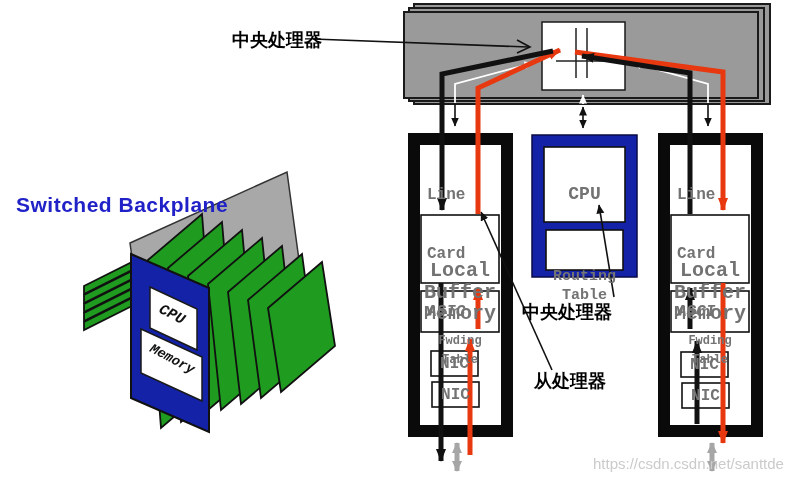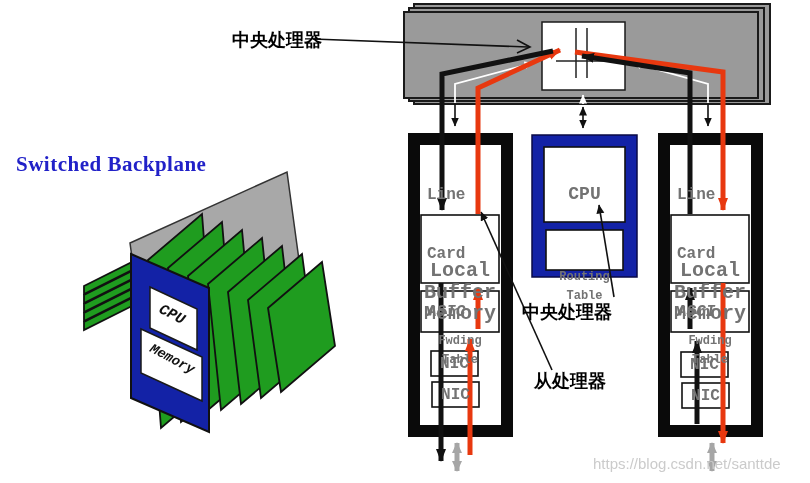--- a/index.html
+++ b/index.html
@@ -4,28 +4,28 @@
 <style>
   html,body{margin:0;padding:0;background:#fff;}
   .stage{position:relative;width:810px;height:483px;background:#fff;overflow:hidden;
          font-family:"Liberation Sans","DejaVu Sans",sans-serif;}
   svg{position:absolute;left:0;top:0;}
   .lbl{position:absolute;color:#737373;white-space:pre;}
   .mono{font-family:"Liberation Mono","DejaVu Sans Mono",monospace;font-weight:bold;}
   .cn{font-weight:bold;font-size:18px;color:#000;}
   .ctr{text-align:center;}
   .it{font-style:italic;}
-  .bp-title{font-family:Liberation Serif, serif;font-weight:bold;
-            font-size:21px;letter-spacing:.5px;color:var(--c-blue-text,#2121c8);}
+  .bp-title{font-family:Liberation Sans, sans-serif;font-weight:bold;
+            font-size:21px;letter-spacing:.5px;color:var(--c-blue-text,#2121c8);margin-top:41px;}
   .card-title{font-size:16px;line-height:19.5px;}
   .buf-txt{font-size:20px;line-height:21.5px;}
   .fwd-txt{font-size:12px;line-height:19px;}
   .nic-txt{font-size:16px;line-height:24px;}
   .cpu-txt{font-size:18px;}
-  .rt-txt{font-size:12px;line-height:18.5px;}
+  .rt-txt{font-size:15px;line-height:18.5px;}
   .wm{font-size:15px;color:var(--c-watermark,#cbcbcb);}
   
   .f-gray{fill:var(--c-fabric,#9a9a9a);stroke:#1a1a1a;stroke-width:2;}
   .wbox{fill:#fff;stroke:#1a1a1a;stroke-width:1.5;}
   .cross{stroke:#222;stroke-width:1.5;}
   .card-outer{fill:var(--c-card-border,#0a0a0a);}
   .card-inner{fill:#fff;}
   .ibox{fill:#fff;stroke:#111;stroke-width:1.6;}
   .bluebox{fill:var(--c-blue,#1322a6);}
   .green{fill:var(--c-green,#1f9c1f);stroke:#111;stroke-width:1.8;}
@@ -200,15 +200,15 @@
   <div>Local</div><div>Buffer</div><div>Memory</div>
 </div>
 
 <div class="lbl mono fwd-txt ctr" style="left:671px;top:294px;width:78px;">
   <div>Fwding</div><div>Table</div>
 </div>
 
 <div class="lbl mono nic-txt ctr" style="left:681px;top:353px;width:47px;">NIC</div>
 <div class="lbl mono nic-txt ctr" style="left:682px;top:384px;width:47px;">NIC</div>
 
-<div class="lbl wm" style="left:593px;top:455px;">https://blog.csdn.net/santtde</div>
+<div class="lbl wm" style="left:593px;top:455px;">https://csdn.csdn.net/santtde</div>
 
 </div>
 
 </body></html>

